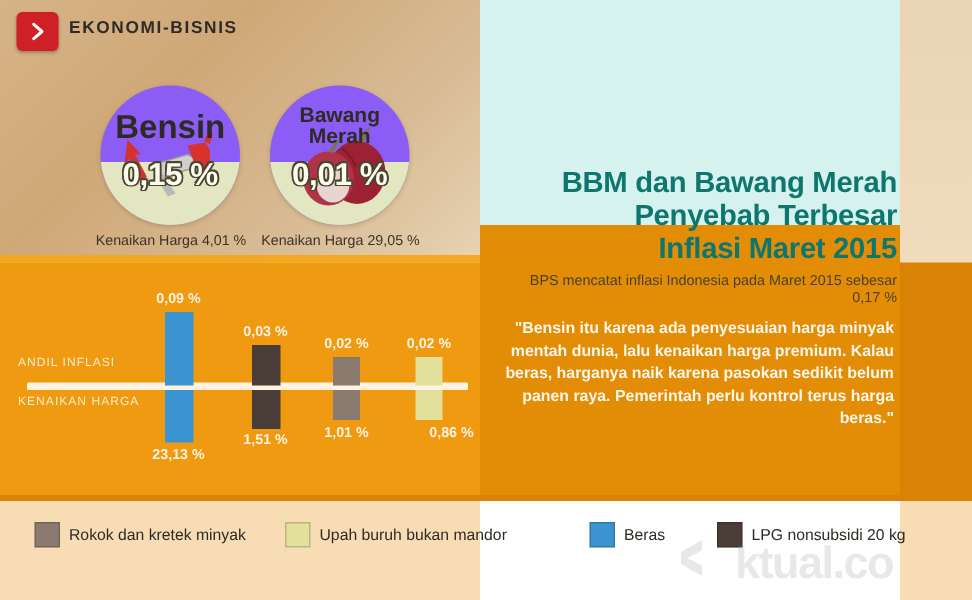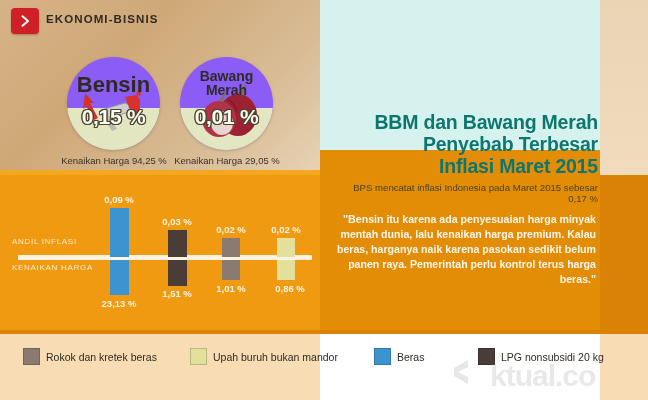--- a/index.html
+++ b/index.html
@@ -210,21 +210,21 @@
         <path d="M18 36 L27 46 L23 46 L31 61 L27 63 L19 49 L16 52 Z" fill="#d4332c"></path>
 
         <path d="M34 53 L58 46 L62 48 L62 55 L38 62 Z" fill="#cfcfcf" stroke="#9a9a9a" stroke-width="1"></path>
         <path d="M58 40 L70 38 L73 43 L73 55 L65 57 L62 50 Z" fill="#d8322b"></path>
         <path d="M69 37 L72 31 L75 32 L73 39 Z" fill="#d8322b"></path>
         <path d="M36 60 L45 74 L50 72 L41 58 Z" fill="#b9b9b9"></path>
       </svg>
       <div class="circ-label one">Bensin</div>
       <div class="circ-val">0,15 %</div>
     </div>
-    <div class="circ-caption">Kenaikan Harga 94,25 %</div>
+    <div class="circ-caption">Kenaikan Harga 4,01 %</div>
   </div>
 
   <div class="circ-wrap" style="left:180px;top:57px;">
     <div class="circle">
       <div class="half-bottom"></div>
       <svg class="art" viewBox="0 0 93 93">
         <ellipse cx="58" cy="58" rx="19" ry="21" fill="#9c2233"></ellipse>
         <path d="M58 37 q6 -8 9 -10 q-2 6 -5 11 Z" fill="#7d7552"></path>
         <ellipse cx="39" cy="62" rx="17" ry="18" fill="#b03347"></ellipse>
         <ellipse cx="42" cy="66" rx="11" ry="12" fill="#e8d5cf"></ellipse>
@@ -282,33 +282,33 @@
     <div class="bar-val" style="left:191px;top:49px;">0,02 %</div>
     <div class="bar-val" style="left:191px;top:108px;">1,01 %</div>
 
     <div class="bar" style="left:277px;top:63px;width:18px;height:19px;">
       <div class="up" style="height:19px;background:#e2e09a;"></div>
     </div>
     <div class="bar" style="left:277px;top:85px;width:18px;height:20px;">
       <div class="dn" style="height:20px;background:#e2e09a;"></div>
     </div>
     <div class="bar-val" style="left:246px;top:49px;">0,02 %</div>
-    <div class="bar-val" style="left:250px;top:108px;">0,86 %</div>
+    <div class="bar-val" style="left:261px;top:108px;">0,86 %</div>
   </div>
 
   <div class="legend">
     <div class="leg-item" style="left:23px;">
       <span class="leg-sw" style="background:#8b7a70;"></span>
-      <span class="leg-tx">Rokok dan kretek beras</span>
+      <span class="leg-tx">Rokok dan kretek minyak</span>
     </div>
     <div class="leg-item" style="left:190px;">
       <span class="leg-sw" style="background:#e2e09a;"></span>
       <span class="leg-tx">Upah buruh bukan mandor</span>
     </div>
-    <div class="leg-item" style="left:374px;align-items:center;">
+    <div class="leg-item" style="left:393px;align-items:center;">
       <span class="leg-sw" style="background:#3b94d0;"></span>
       <span class="leg-tx">Beras</span>
     </div>
     <div class="leg-item" style="left:478px;">
       <span class="leg-sw" style="background:#4a3c36;"></span>
       <span class="leg-tx">LPG nonsubsidi 20 kg</span>
     </div>
   </div>
 
   <div class="watermark">

